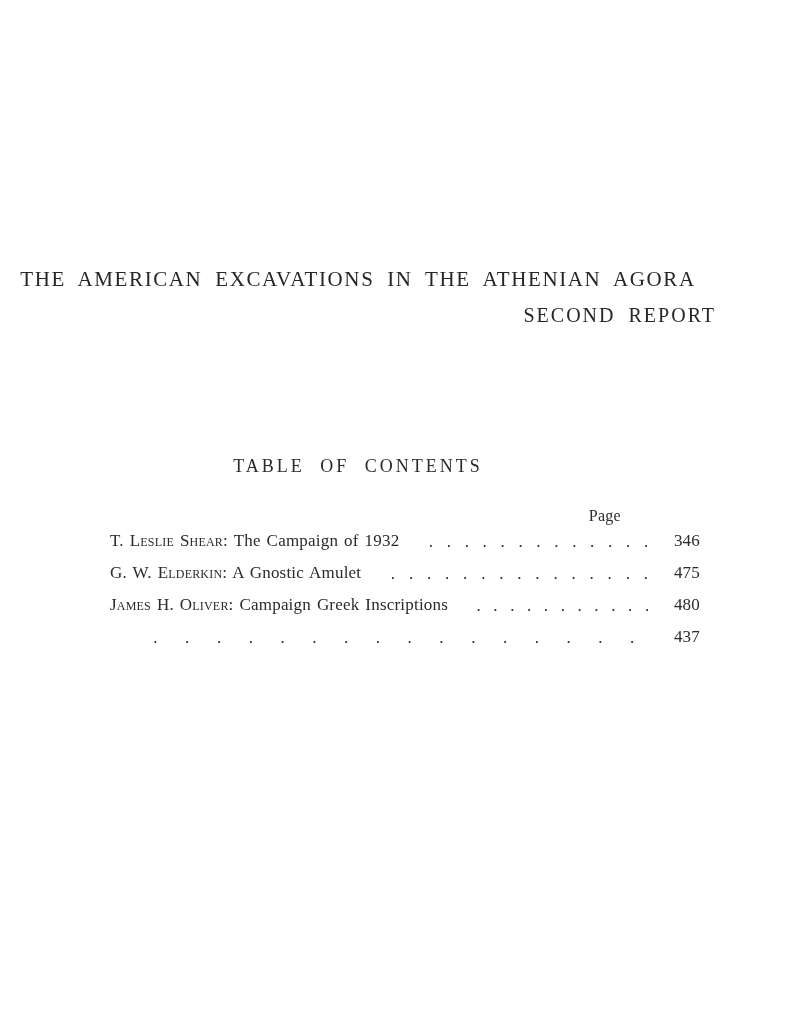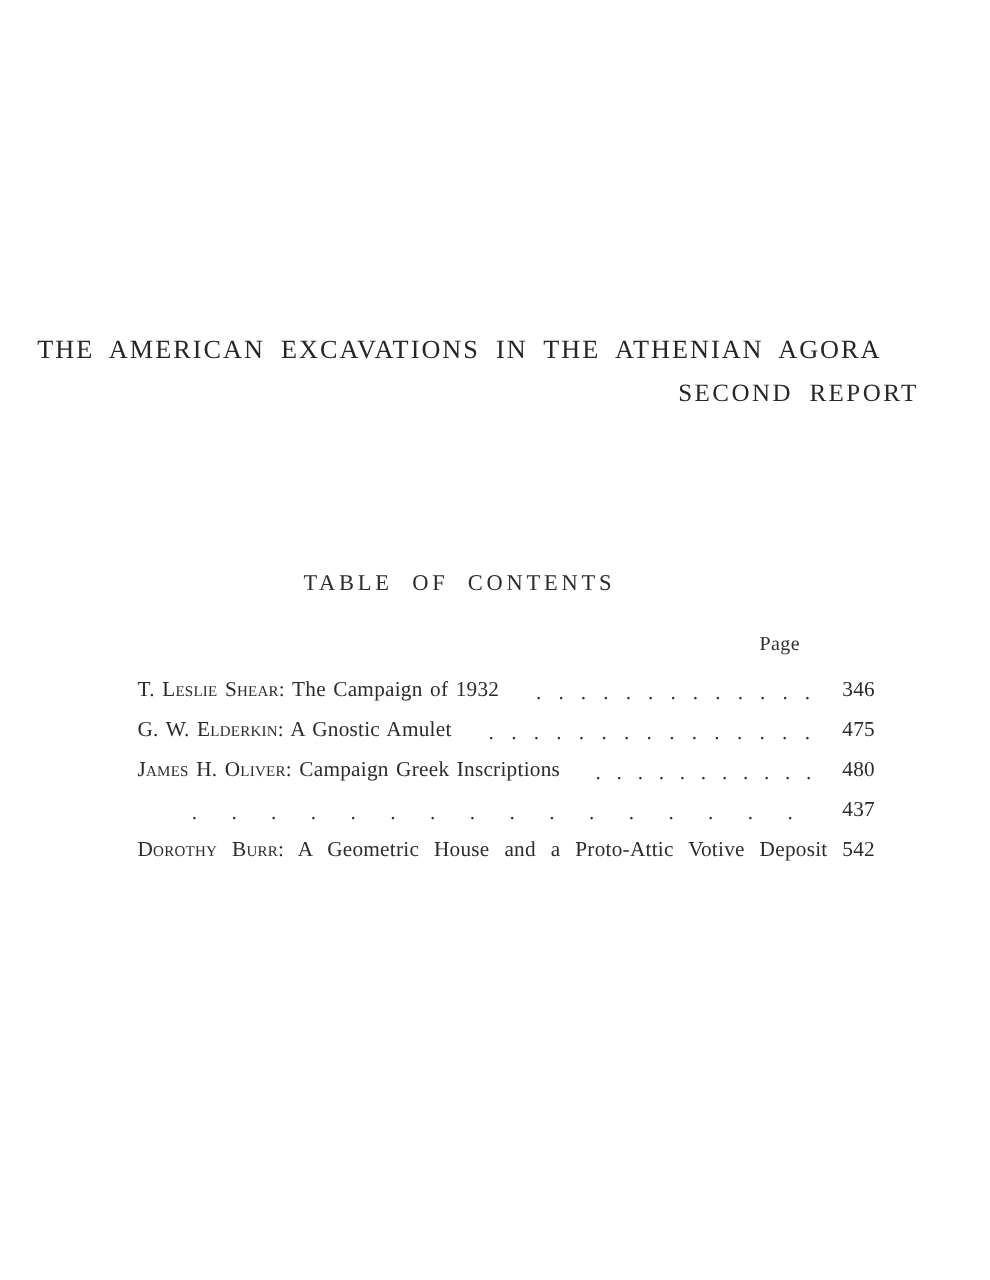--- a/index.html
+++ b/index.html
@@ -8,21 +8,20 @@
     background: #ffffff;
   }
   .sheet {
     position: relative;
     width: 716px;
     height: 1024px;
     background: #ffffff;
     font-family: "Liberation Serif", "DejaVu Serif", serif;
     color: #2b2b2b;
     overflow: hidden;
-    padding-left: 19px;
   }
   .report-title {
     position: absolute;
     top: 267px;
     left: 0;
     width: 100%;
     text-align: center;
     font-size: 21px;
     letter-spacing: 1.6px;
     word-spacing: 6px;
@@ -62,28 +61,27 @@
     color: #2e2e2e;
   }
   .toc-list {
     position: absolute;
     top: 531px;
     left: 110px;
     width: 590px;
   }
   .toc-row {
     display: flex;
-    align-items: flex-end;
+    align-items: center;
     height: 20px;
     margin-bottom: 12px;
     font-size: 17px;
     word-spacing: 1.5px;
     letter-spacing: 0.2px;
     white-space: nowrap;
-    margin-top: 11px;
   }
   .toc-row.row-justify {
     display: block;
     text-align: justify;
     text-align-last: justify;
     white-space: normal;
     word-spacing: 2px;
   }
   .entry-author {
     font-variant: small-caps;
@@ -188,20 +186,15 @@
           <span class="dot">.</span>
           <span class="dot">.</span>
           <span class="dot">.</span>
           <span class="dot">.</span>
           <span class="dot">.</span>
           <span class="dot">.</span>
           <span class="dot">.</span>
         </span>
     <span class="entry-page">437</span>
   </div>
-      <div class="toc-row row-justify">
-    <span class="entry-text"><span class="entry-author">Dorothy Burr:</span> <span class="entry-title">A Geometric House and a Proto-Attic Votive Deposit</span></span>
-    
-    <span class="entry-page">542</span>
-  </div>
     </div>
 
 </div>
 
 </body></html>

